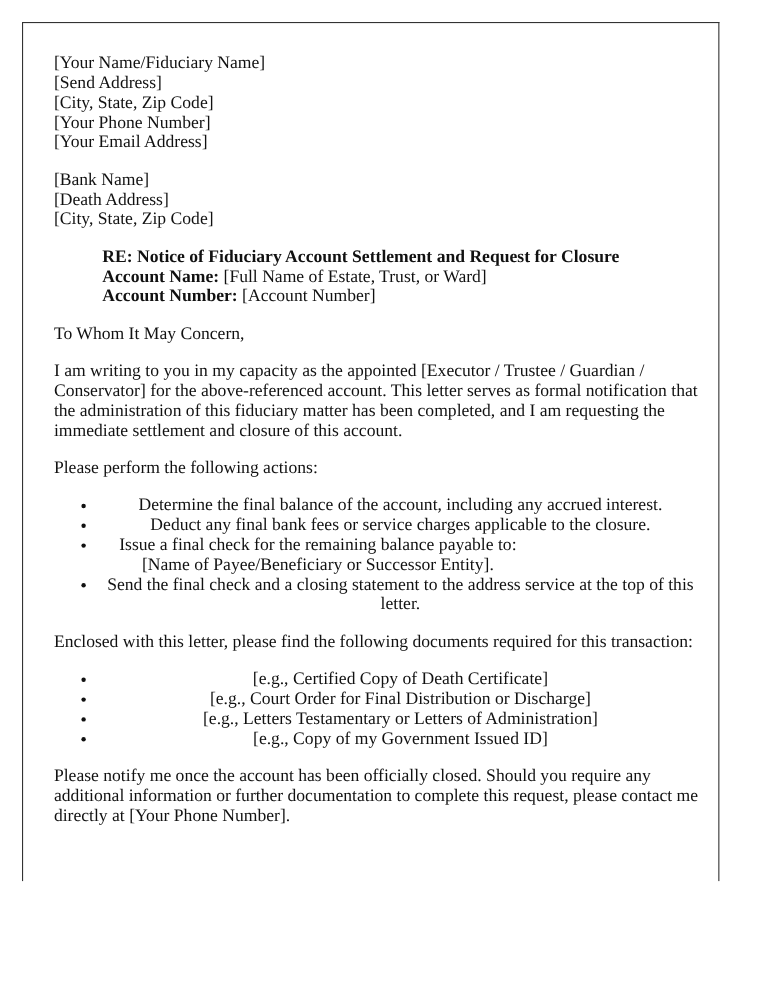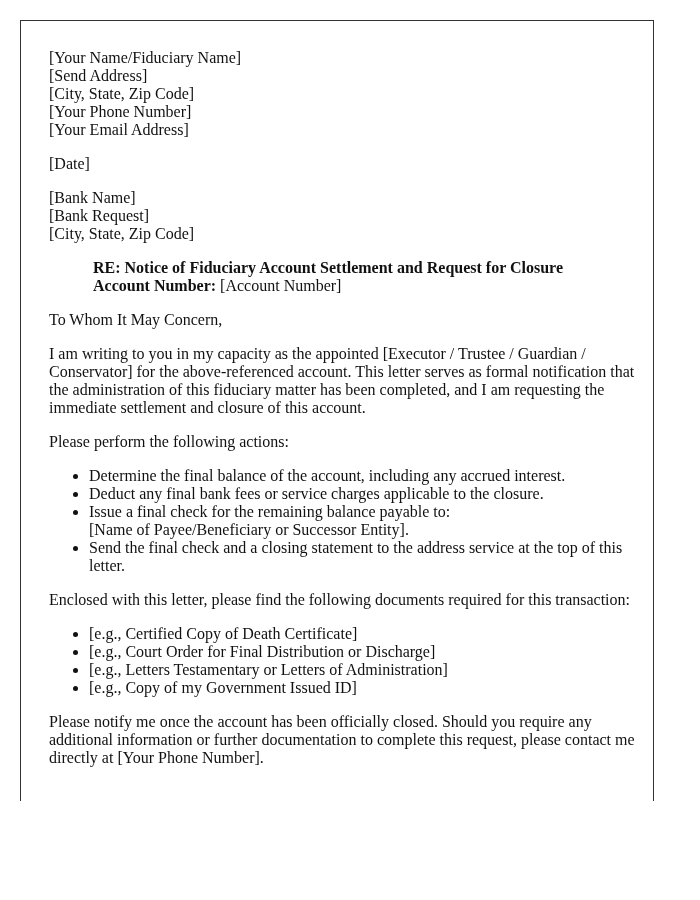--- a/index.html
+++ b/index.html
@@ -37,49 +37,48 @@
       width: 590px;
     }
     .line { display: block; white-space: nowrap; }
     p { margin: 0 0 16px 0; }
     .block { margin: 0 0 16px 0; }
     b { font-weight: bold; margin-left: 44px; }
     ul {
       margin: 16px 0 16px 0;
       padding-left: 40px;
       list-style: disc;
+      text-align: center;
     }
     ul li { margin: 0; padding: 0; }
   </style>
 </head>
 <body>
 
 <div class="page">
   <div class="content">
 
     <div class="block">
       <span class="line">[Your Name/Fiduciary Name]</span>
       <span class="line">[Send Address]</span>
       <span class="line">[City, State, Zip Code]</span>
       <span class="line">[Your Phone Number]</span>
       <span class="line">[Your Email Address]</span>
     </div>
 
-    <div class="block">
-      <span class="line">[Date]</span>
-    </div>
 
     <div class="block">
       <span class="line">[Bank Name]</span>
-      <span class="line">[Bank Request]</span>
+      <span class="line">[Death Address]</span>
       <span class="line">[City, State, Zip Code]</span>
     </div>
 
     <div class="block">
       <span class="line"><b>RE: Notice of Fiduciary Account Settlement and Request for Closure</b></span>
+      <span class="line"><b>Account Name:</b><span> [Full Name of Estate, Trust, or Ward]</span></span>
       <span class="line"><b>Account Number:</b><span> [Account Number]</span></span>
     </div>
 
     <p>To Whom It May Concern,</p>
 
     <p>I am writing to you in my capacity as the appointed [Executor / Trustee / Guardian / Conservator] for the above-referenced account. This letter serves as formal notification that the administration of this fiduciary matter has been completed, and I am requesting the immediate settlement and closure of this account.</p>
 
     <p>Please perform the following actions:</p>
 
     <ul>

